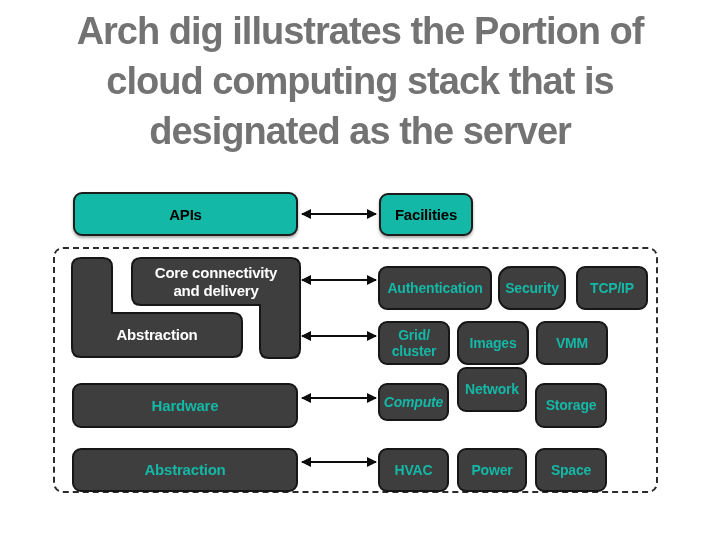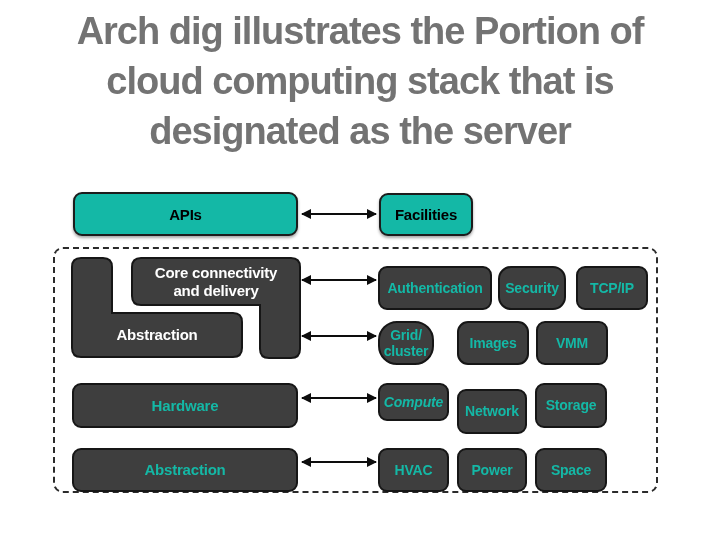--- a/index.html
+++ b/index.html
@@ -95,26 +95,26 @@
 
   <div class="arrow" style="left:302px;top:279px;width:74px;"></div>
   <div class="arrow" style="left:302px;top:335px;width:74px;"></div>
   <div class="arrow" style="left:302px;top:397px;width:74px;"></div>
   <div class="arrow" style="left:302px;top:461px;width:74px;"></div>
 
   <div class="box dark-box" style="left:378px;top:258px;width:114px;height:44px;">Authentication</div>
   <div class="box dark-box" style="left:498px;top:258px;width:68px;height:44px;border-radius:13px;">Security</div>
   <div class="box dark-box" style="left:576px;top:258px;width:72px;height:44px;">TCP/IP</div>
 
-  <div class="box dark-box" style="left:378px;top:313px;width:56px;height:44px;border-radius:19px;">Grid/
+  <div class="box dark-box" style="left:378px;top:313px;width:72px;height:44px;">Grid/
 cluster</div>
   <div class="box dark-box" style="left:457px;top:313px;width:72px;height:44px;border-radius:11px;">Images</div>
   <div class="box dark-box" style="left:536px;top:313px;width:72px;height:44px;">VMM</div>
 
   <div class="box dark-box" style="left:378px;top:375px;width:71px;height:38px;font-style:italic;">Compute</div>
-  <div class="box dark-box" style="left:457px;top:381px;width:70px;height:45px;">Network</div>
+  <div class="box dark-box" style="left:457px;top:359px;width:70px;height:45px;">Network</div>
   <div class="box dark-box" style="left:535px;top:375px;width:72px;height:45px;">Storage</div>
 
   <div class="box dark-box" style="left:378px;top:440px;width:71px;height:44px;">HVAC</div>
   <div class="box dark-box" style="left:457px;top:440px;width:70px;height:44px;">Power</div>
   <div class="box dark-box" style="left:535px;top:440px;width:72px;height:44px;">Space</div>
 
 </div>
 
 </body></html>

